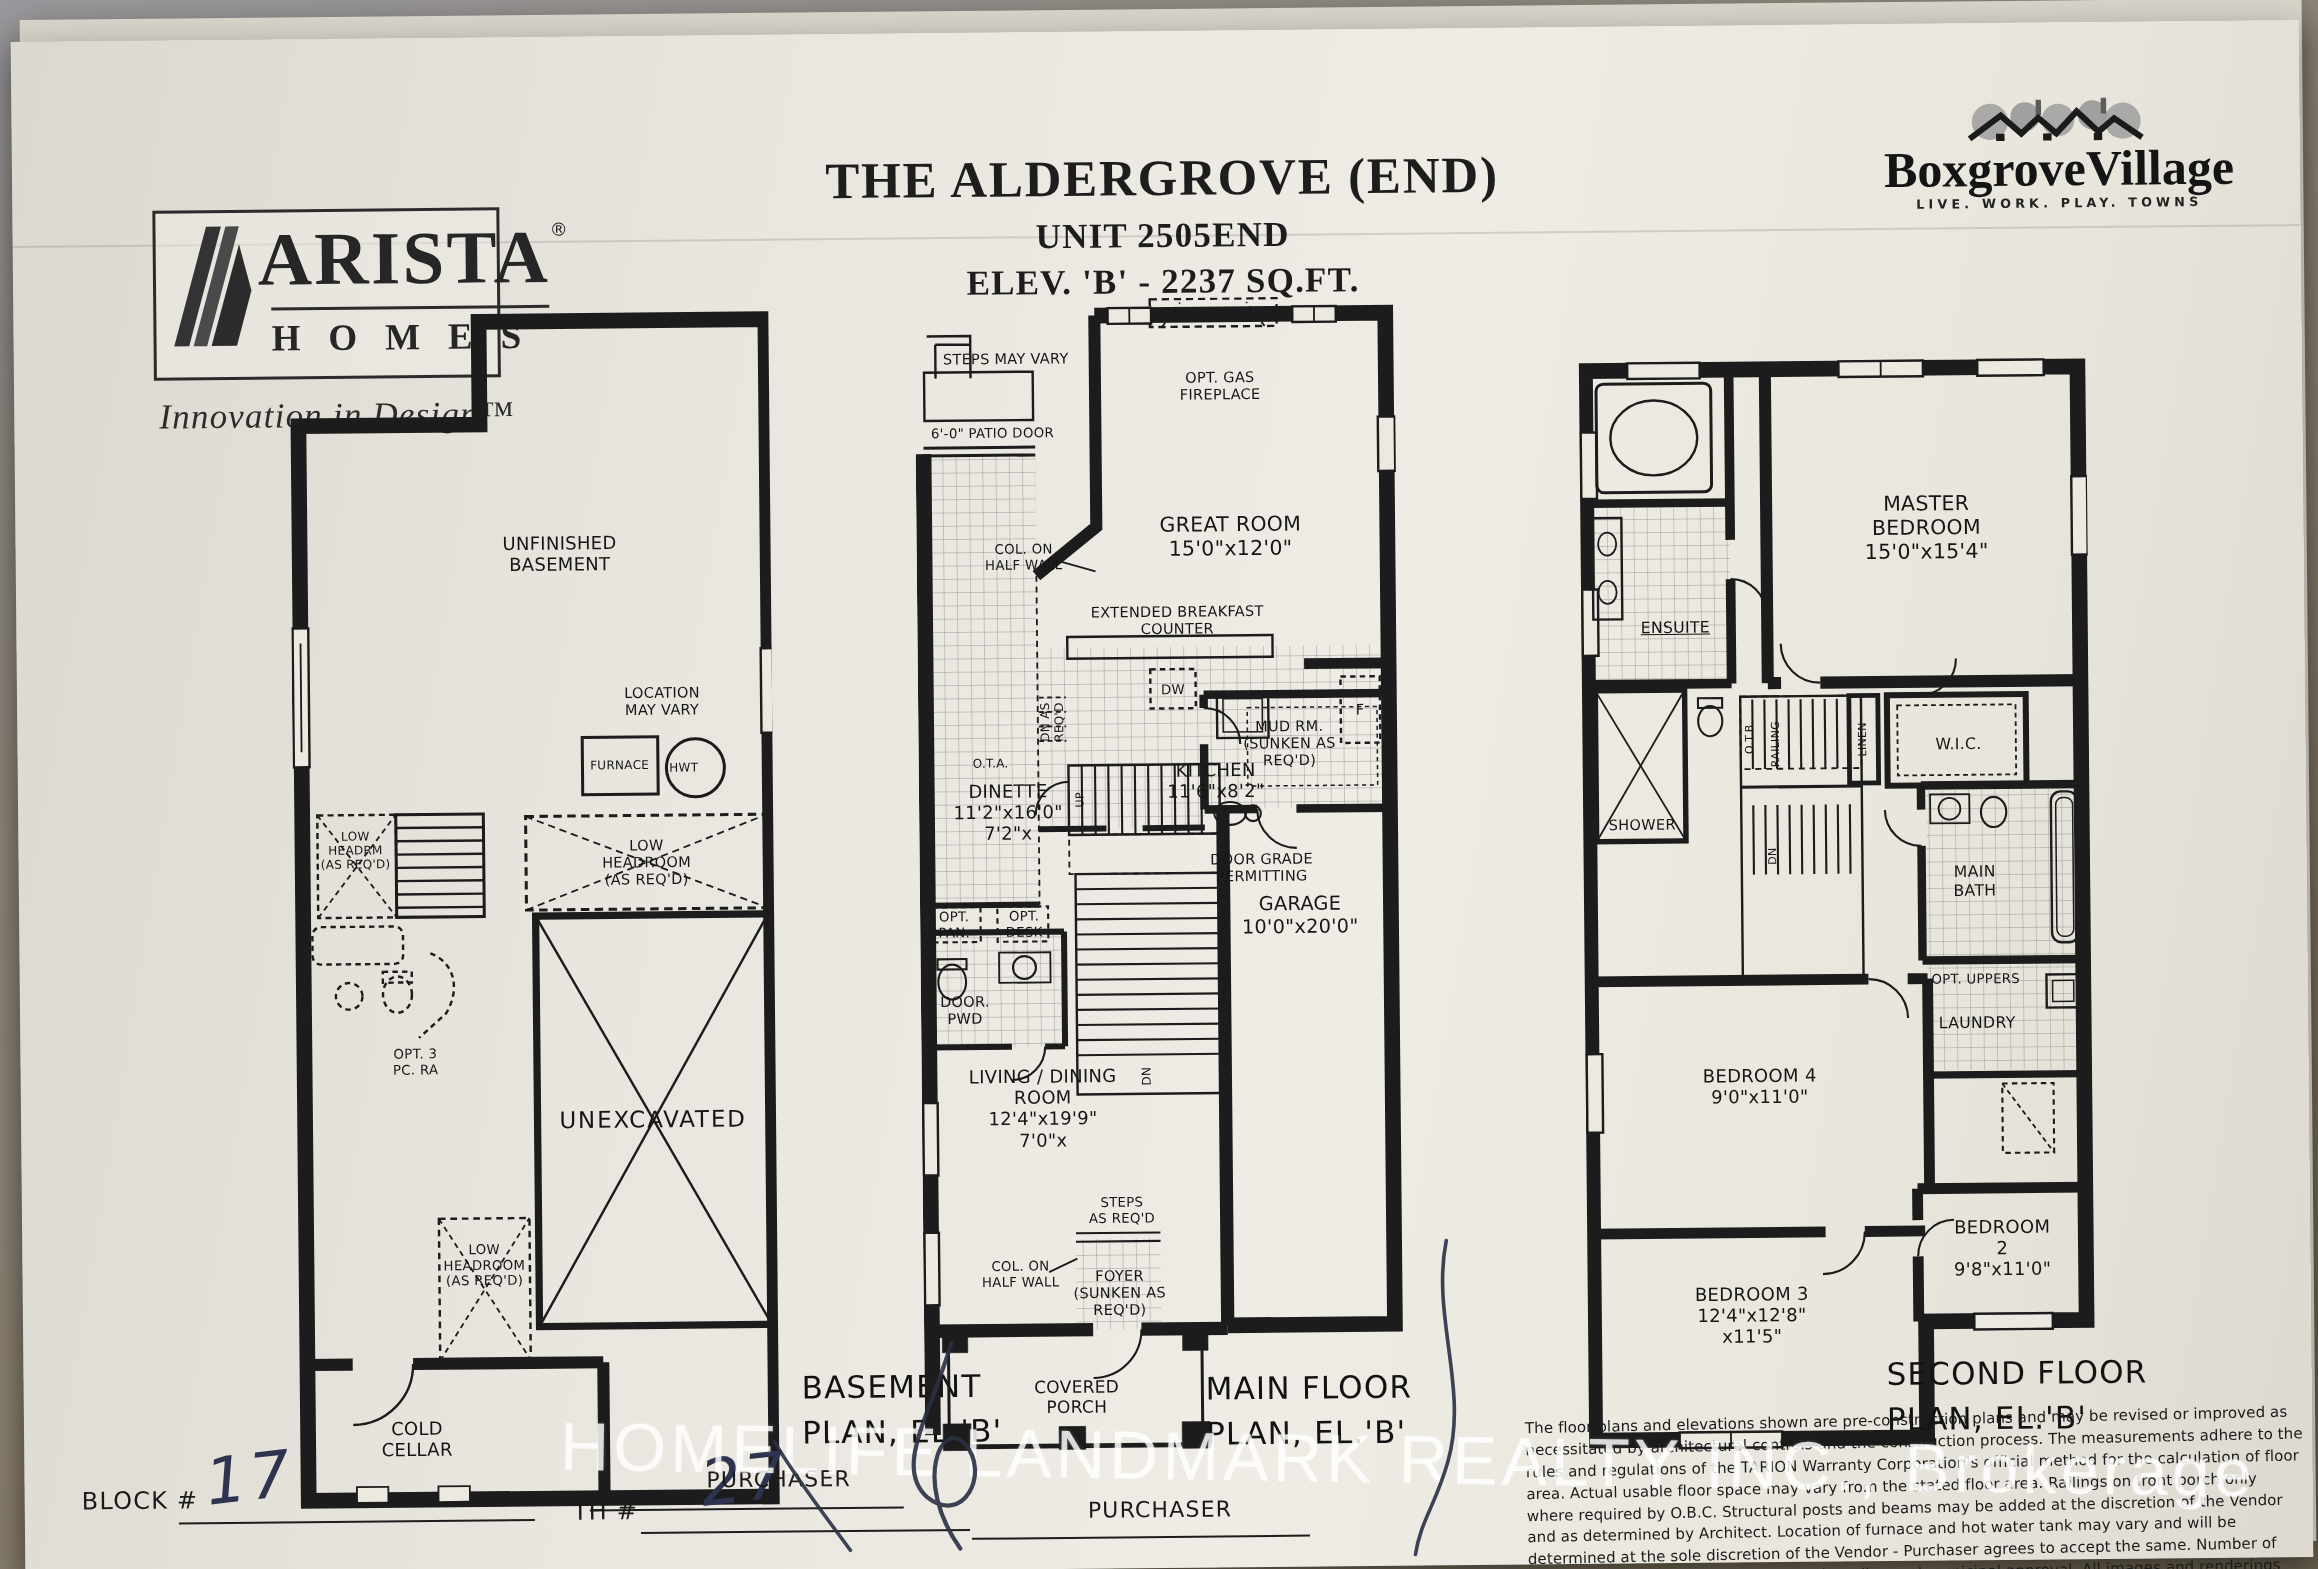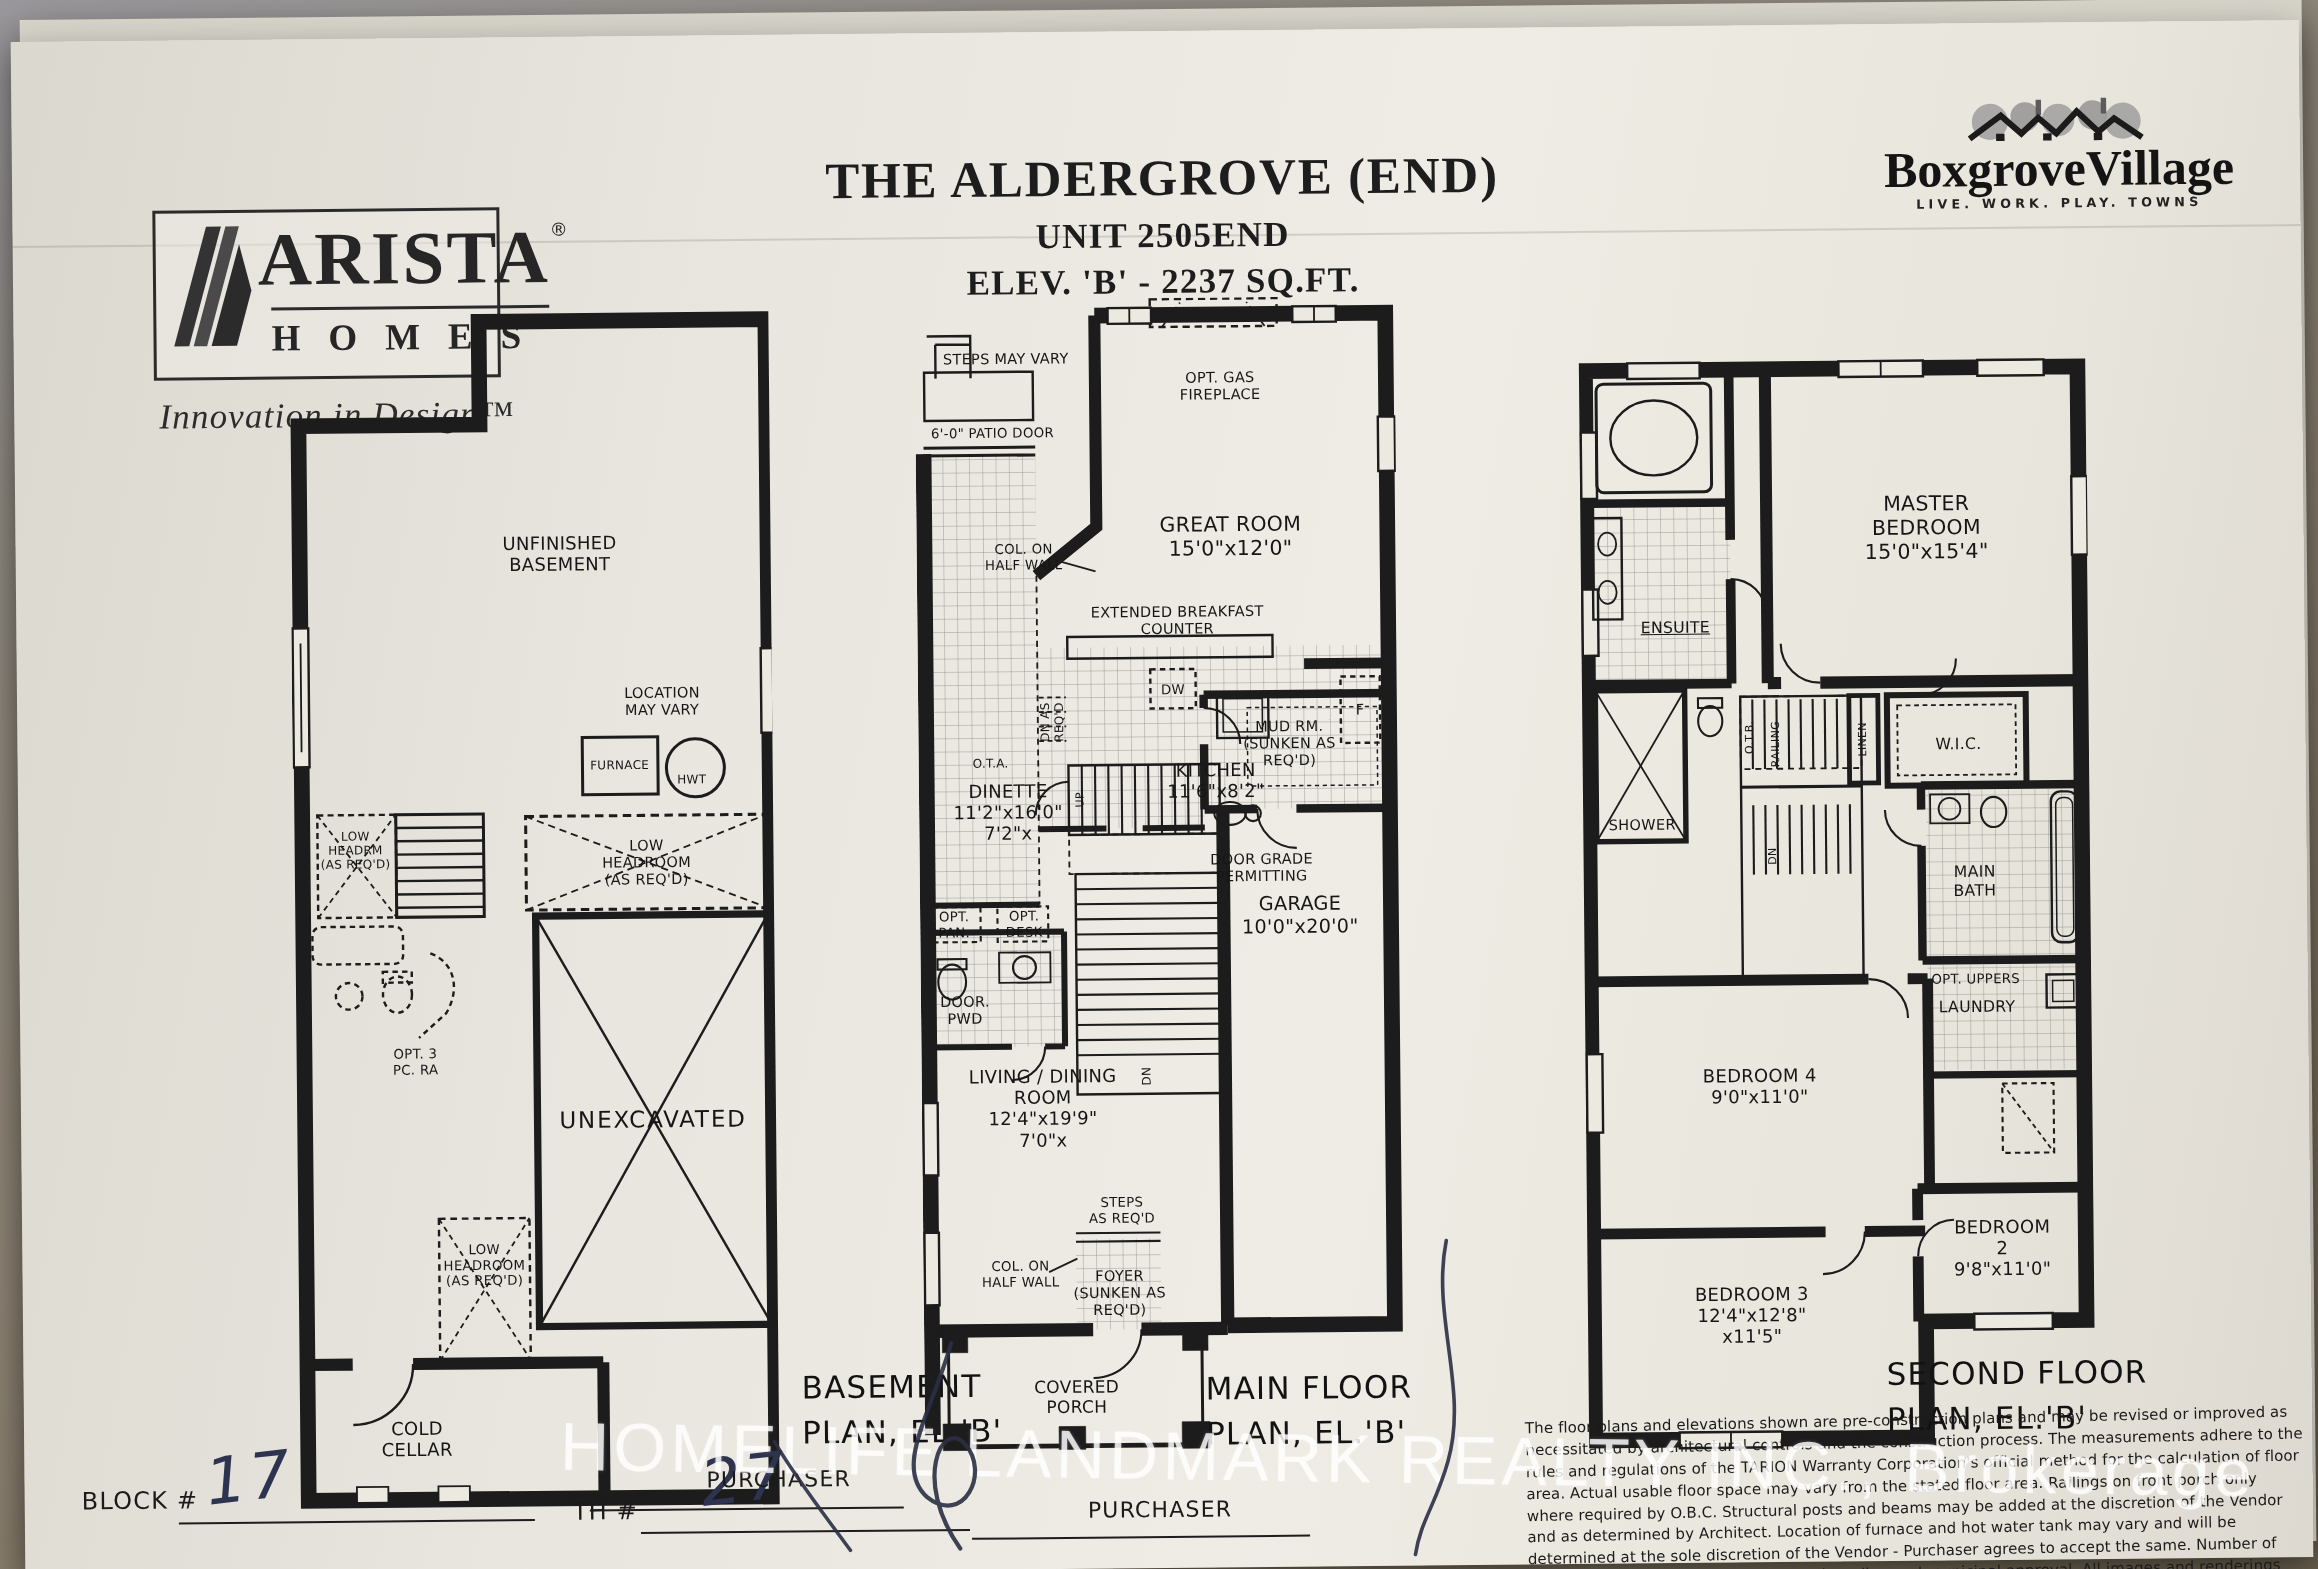--- a/index.html
+++ b/index.html
@@ -173,21 +173,21 @@
 
         <rect x="95" y="1943" width="52" height="26" fill="#ece9e1" stroke-width="3"></rect>
         <rect x="230" y="1943" width="52" height="26" fill="#ece9e1" stroke-width="3"></rect>
       </g>
     </svg>
     <div class="lbl s30" style="left:269px;top:242px;">UNFINISHED
 BASEMENT</div>
     <div class="lbl s24" style="left:370px;top:391px;">LOCATION
 MAY VARY</div>
     <div class="lbl s20" style="left:327px;top:454px;">FURNACE</div>
-    <div class="lbl s20" style="left:399px;top:457px;margin-top:12px;">HWT</div>
+    <div class="lbl s20" style="left:391px;top:457px;">HWT</div>
     <div class="lbl s24" style="left:353px;top:552px;">LOW
 HEADROOM
 (AS REQ'D)</div>
     <div class="lbl s20" style="left:62px;top:537px;">LOW
 HEADRM
 (AS REQ'D)</div>
     <div class="lbl s22" style="left:92px;top:749px;margin-left:28px;">OPT. 3
 PC. RA</div>
     <div class="lbl s38" style="left:357px;top:809px;">UNEXCAVATED</div>
     <div class="lbl s22" style="left:187px;top:953px;">LOW
@@ -471,21 +471,21 @@
     <div class="lbl s26" style="left:94px;top:269px;text-decoration:underline;">ENSUITE</div>
     <div class="lbl s24" style="left:59px;top:466px;">SHOWER</div>
     <div class="lbl s18 rot" style="left:281px;top:382px;">LINEN</div>
     <div class="lbl s26" style="left:376px;top:388px;">W.I.C.</div>
     <div class="lbl s18 rot" style="left:168px;top:379px;">O.T.B.</div>
     <div class="lbl s18 rot" style="left:194px;top:386px;">RAILING</div>
     <div class="lbl s18 rot" style="left:190px;top:498px;">DN</div>
     <div class="lbl s26" style="left:391px;top:525px;">MAIN
 BATH</div>
     <div class="lbl s22" style="left:391px;top:623px;">OPT. UPPERS</div>
-    <div class="lbl s26" style="left:392px;top:651px;text-align:center;">LAUNDRY</div>
+    <div class="lbl s26" style="left:392px;top:667px;text-align:center;">LAUNDRY</div>
     <div class="lbl s30" style="left:174px;top:728px;">BEDROOM 4
 9'0"x11'0"</div>
     <div class="lbl s30" style="left:415px;top:892px;">BEDROOM 2
 9'8"x11'0"</div>
     <div class="lbl s30" style="left:164px;top:957px;">BEDROOM 3
 12'4"x12'8"
 x11'5"</div>
   </div>
   <div class="caption" style="left:1863px;top:1328px;">SECOND FLOOR
 PLAN, EL.'B'</div>

